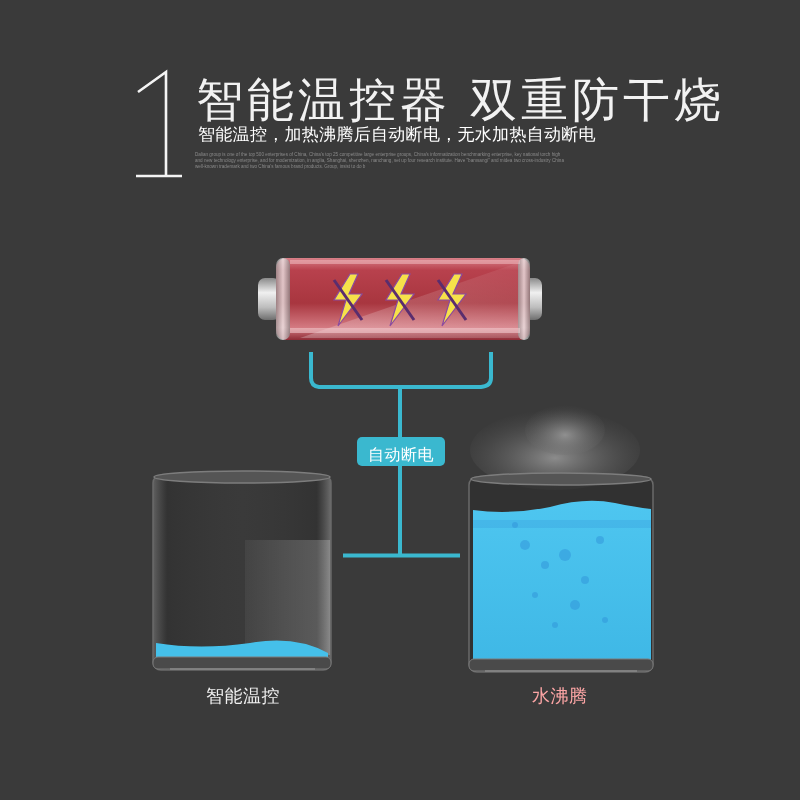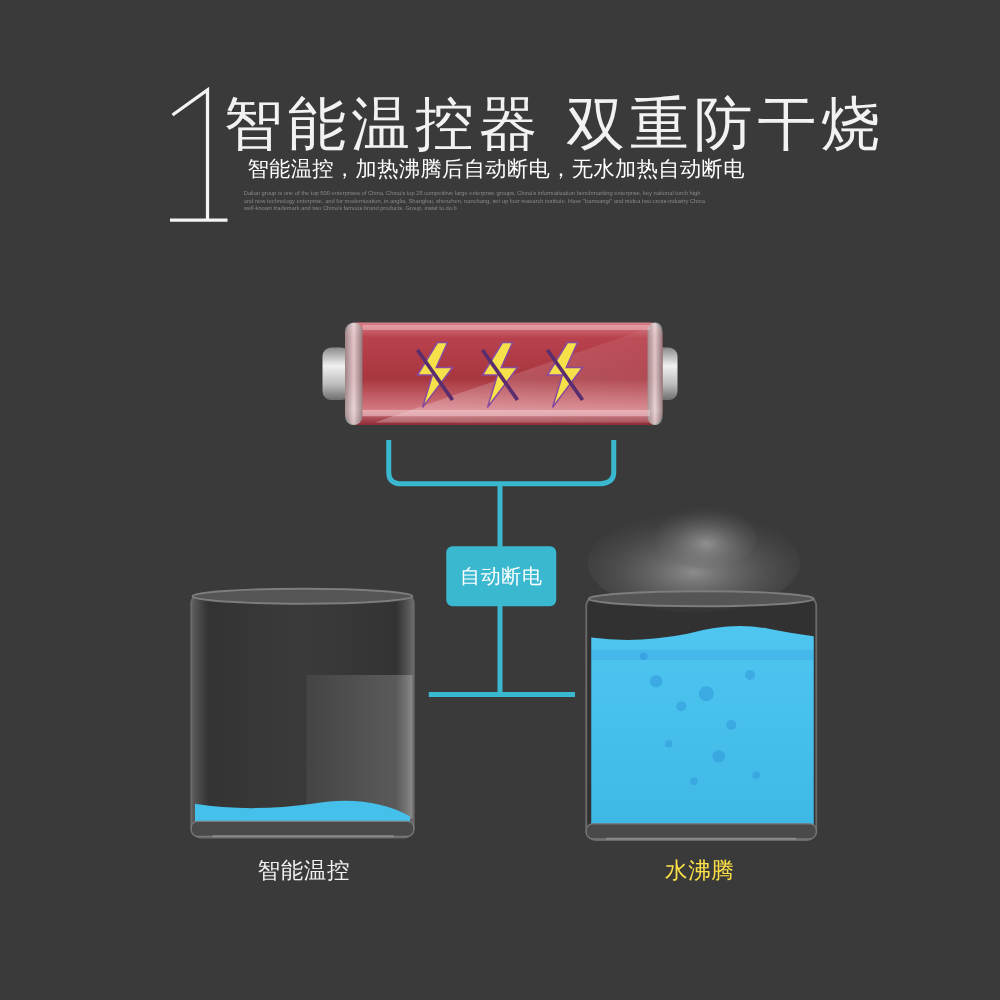--- a/index.html
+++ b/index.html
@@ -18,37 +18,38 @@
     .abs { position: absolute; }
 
     
     .big-num {
       left: 134px;
       top: 68px;
       width: 50px;
       height: 112px;
     }
     .title {
-      left: 179px;
+      left: 196px;
       top: 70px;
       font-size: 47px;
       font-weight: 300;
       letter-spacing: 4px;
       line-height: 60px;
       white-space: nowrap;
       color: #f2f2f2;
     }
     .subtitle {
       left: 198px;
       top: 124px;
       font-size: 17px;
       line-height: 24px;
       white-space: nowrap;
       color: #ffffff;
       letter-spacing: 0.3px;
+      font-family: Liberation Mono, monospace;
     }
     .fine {
       left: 195px;
       top: 152px;
       width: 370px;
       font-size: 4.6px;
       line-height: 6.2px;
       color: #8a8a8a;
       font-family: "Liberation Sans", sans-serif;
     }
@@ -65,25 +66,25 @@
     .connector {
       left: 300px;
       top: 348px;
       width: 200px;
       height: 215px;
     }
     .cutoff-label {
       left: 357px;
       top: 437px;
       width: 88px;
-      height: 48px;
+      height: 29px;
       background: #3ab8cf;
       border-radius: 5px;
       display: flex;
-      align-items: center;
+      align-items: flex-end;
       justify-content: center;
       font-size: 16px;
       color: #ffffff;
       letter-spacing: 0.5px;
     }
 
     
     .glass-left {
       left: 150px;
       top: 465px;
@@ -100,21 +101,21 @@
       left: 206px;
       top: 684px;
       font-size: 18px;
       color: #f0f0f0;
       letter-spacing: 0.5px;
     }
     .label-boil {
       left: 532px;
       top: 684px;
       font-size: 18px;
-      color: #fde047;
+      color: #fca5a5;
       letter-spacing: 0.5px;
     }
   </style>
 </head>
 <body>
 
 <svg class="abs big-num" viewBox="0 0 50 112">
   <polyline points="4,24 32,4 32,108" fill="none" stroke="#f4f4f4" stroke-width="2.6" stroke-linejoin="miter"></polyline>
   <line x1="2" y1="108" x2="48" y2="108" stroke="#f4f4f4" stroke-width="2.6"></line>
 </svg>

